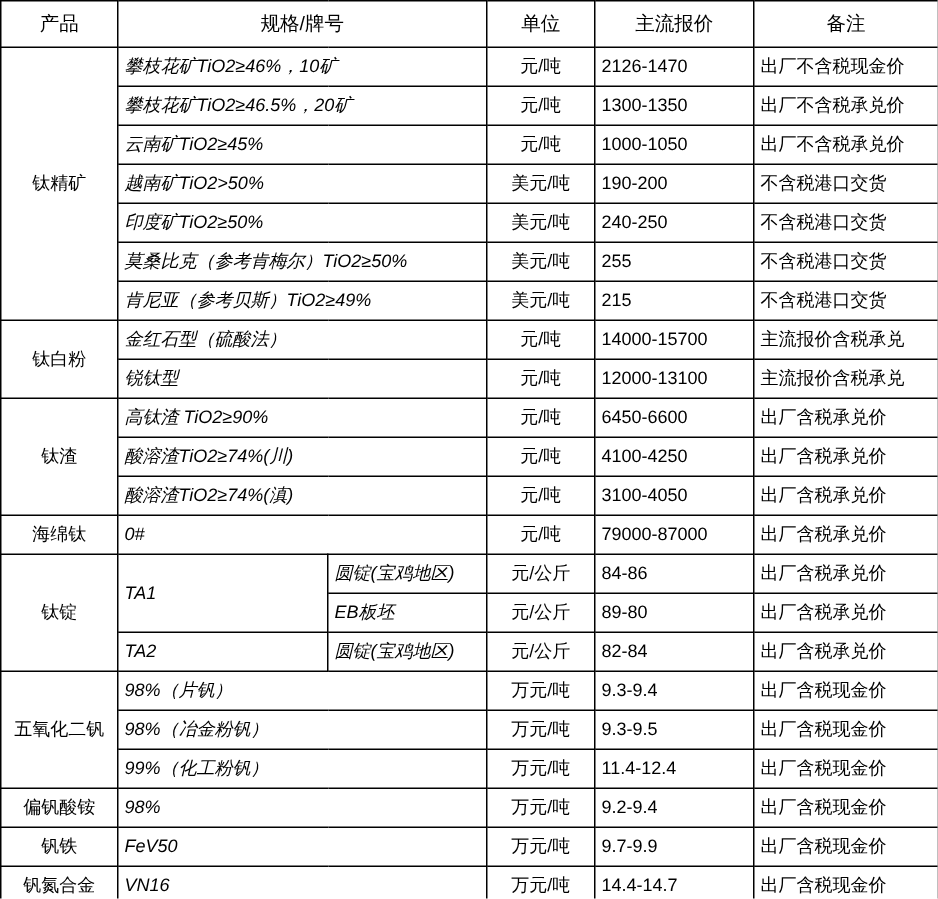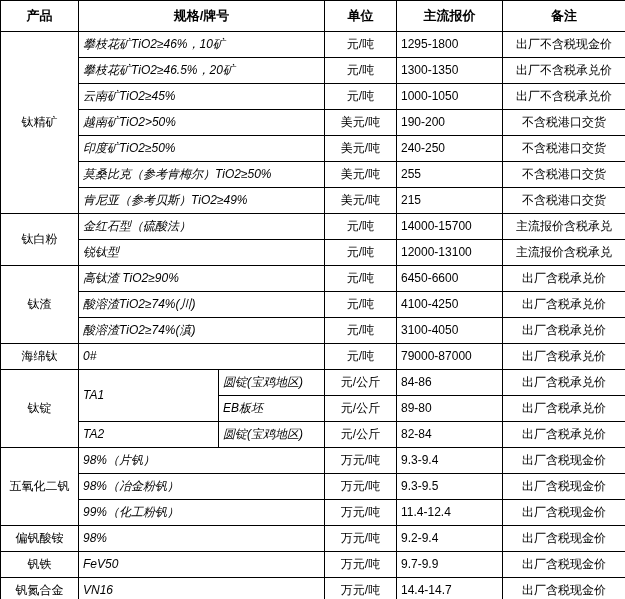--- a/index.html
+++ b/index.html
@@ -32,21 +32,21 @@
     font-size: 12px;
     line-height: 1.15;
     padding: 4px 4px;
     font-weight: normal;
     vertical-align: middle;
     white-space: nowrap;
     overflow: hidden;
   }
   #price-table thead th {
     text-align: center;
-    font-weight: bold;
+    font-weight: normal;
     font-size: 13px;
     height: 22px;
   }
   td.cat {
     text-align: center;
     font-weight: bold;
     font-size: 13px;
   }
   td.spec {
     text-align: left;
@@ -57,21 +57,20 @@
     text-align: center;
     font-size: 12px;
     margin-top: 24px;
   }
   td.price {
     text-align: left;
     font-size: 12px;
     padding-left: 5px;
   }
   td.remark {
-    text-align: center;
     font-size: 12px;
     margin-top: 30px;
   }
   tr.row { height: 26px; }
 </style>
 </head>
 <body>
 
 <table id="price-table">
   <colgroup>
@@ -89,21 +88,21 @@
       <th>单位</th>
       <th>主流报价</th>
       <th>备注</th>
     </tr>
   </thead>
   <tbody id="table-body">
       <tr class="row">
         <td class="cat" rowspan="7">钛精矿</td>
         <td class="spec" colspan="2">攀枝花矿TiO2≥46%，10矿</td>
         <td class="unit">元/吨</td>
-        <td class="price">1295-1800</td>
+        <td class="price">2126-1470</td>
         <td class="remark">出厂不含税现金价</td>
       </tr>
       <tr class="row">
         <td class="spec" colspan="2">攀枝花矿TiO2≥46.5%，20矿</td>
         <td class="unit">元/吨</td>
         <td class="price">1300-1350</td>
         <td class="remark">出厂不含税承兑价</td>
       </tr>
       <tr class="row">
         <td class="spec" colspan="2">云南矿TiO2≥45%</td>

